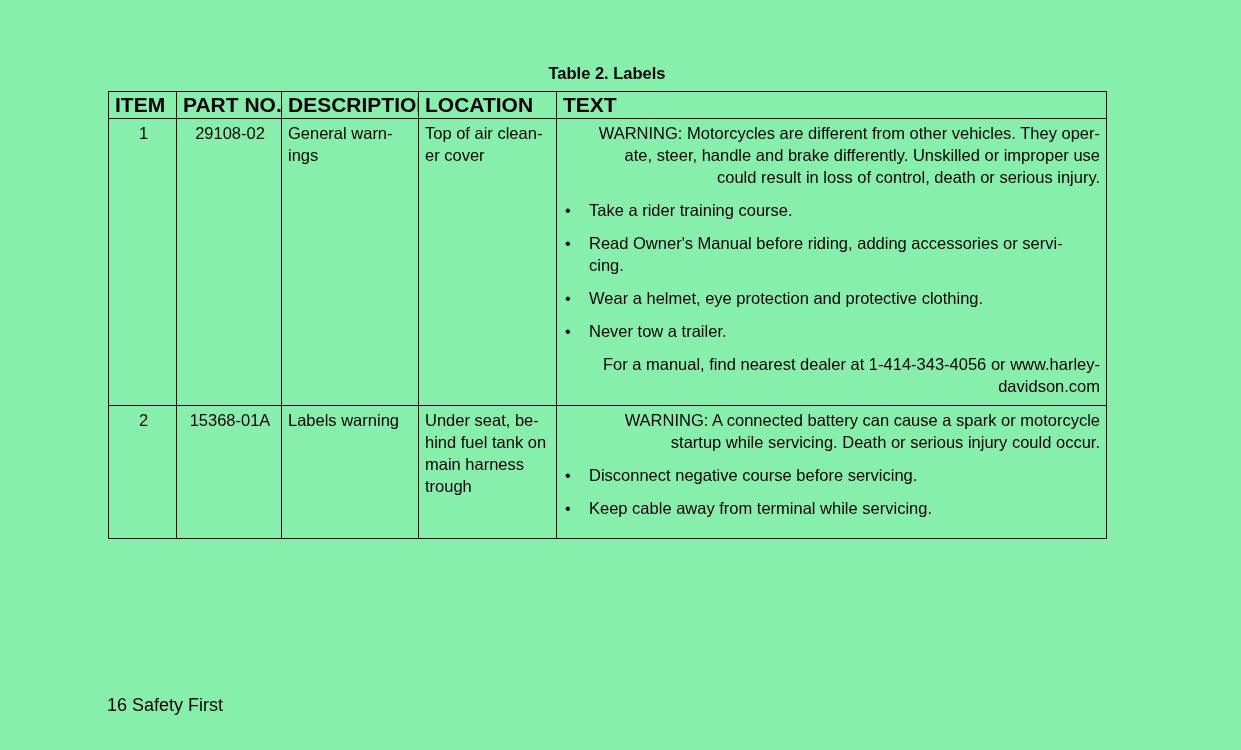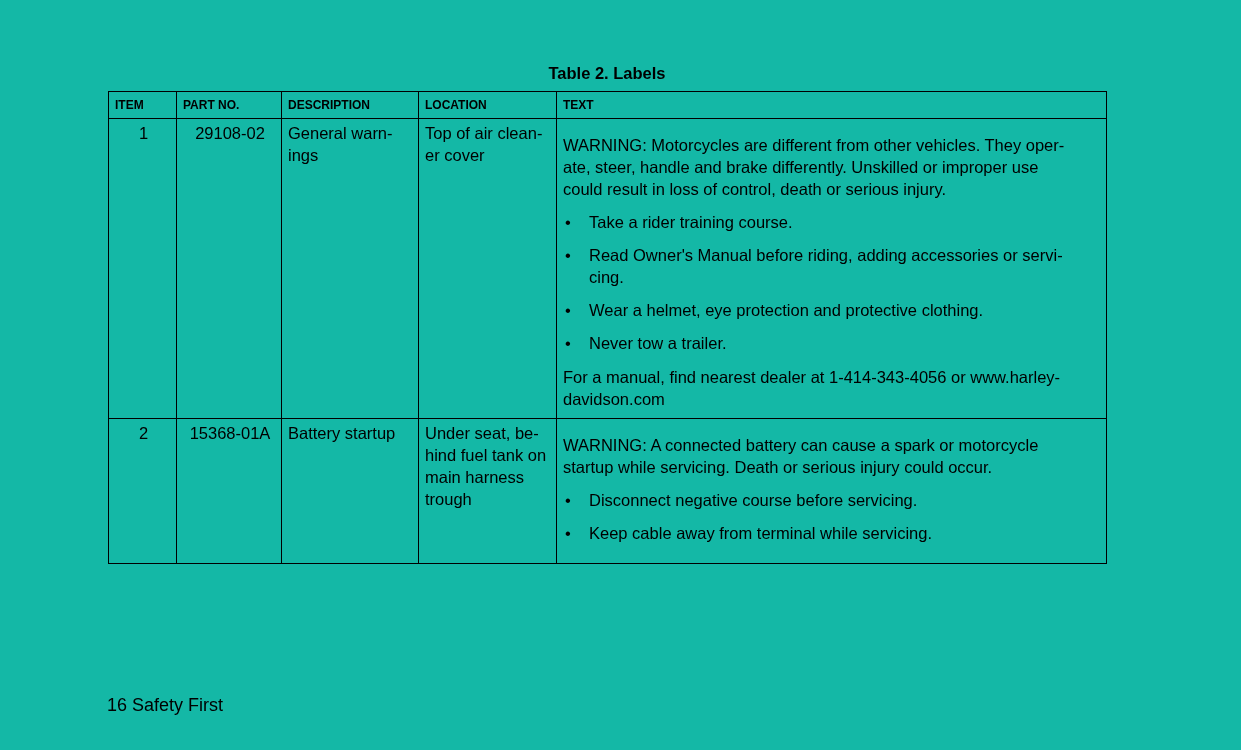--- a/index.html
+++ b/index.html
@@ -1,21 +1,21 @@
 <!DOCTYPE html>
 <html><head>
 <meta charset="utf-8">
 <style>
   * { margin: 0; padding: 0; box-sizing: border-box; }
   html, body { background: #e8e8e8; }
   .page {
     position: relative;
     width: 1241px;
     height: 750px;
-    background: #14b8a6;
+    background: #86efac;
     font-family: "Liberation Sans", sans-serif;
     color: #000000;
     overflow: hidden;
   }
   .table-title {
     position: absolute;
     top: 64px;
     left: 108px;
     width: 998px;
     text-align: center;
@@ -30,35 +30,35 @@
     border-collapse: collapse;
     table-layout: fixed;
     font-size: 16.5px;
     line-height: 22px;
   }
   table.labels th, table.labels td {
     border: 1.5px solid #000000;
     vertical-align: top;
   }
   table.labels th {
-    font-size: 12px;
+    font-size: 21px;
     font-weight: bold;
     padding: 2px 4px 2px 6px;
     text-align: left;
     height: 23px;
     white-space: nowrap;
     overflow: hidden;
   }
   th.center, td.center { text-align: center; }
   td {
     padding: 3px 4px 6px 6px;
   }
   td.c-text { padding: 3px 6px 8px 6px; }
   .pre { white-space: pre-line; margin-left: 8px; }
-  .c-text p { margin: 12px 0 11px 0; white-space: pre-line; }
+  .c-text p { margin: 0 0 11px 0; white-space: pre-line; text-align: right; }
   .c-text p:last-child { margin-bottom: 0; }
   .bullet {
     display: flex;
     margin: 0 0 11px 0;
   }
   .bullet .marker {
     width: 26px;
     flex: 0 0 26px;
     text-align: left;
     padding-left: 2px;
@@ -126,21 +126,21 @@
             <span class="marker">•</span>
             <span class="btxt">Never tow a trailer.</span>
           </div>
           <p>For a manual, find nearest dealer at 1-414-343-4056 or www.harley-
 davidson.com</p>
         </td>
       </tr>
       <tr class="row-2">
         <td class="center">2</td>
         <td class="center">15368-01A</td>
-        <td class="pre">Battery startup</td>
+        <td class="pre">Labels warning</td>
         <td class="pre">Under seat, be-
 hind fuel tank on
 main harness
 trough</td>
         <td class="c-text">
           <p>WARNING: A connected battery can cause a spark or motorcycle
 startup while servicing. Death or serious injury could occur.</p>
           <div class="bullet">
             <span class="marker">•</span>
             <span class="btxt">Disconnect negative course before servicing.</span>

